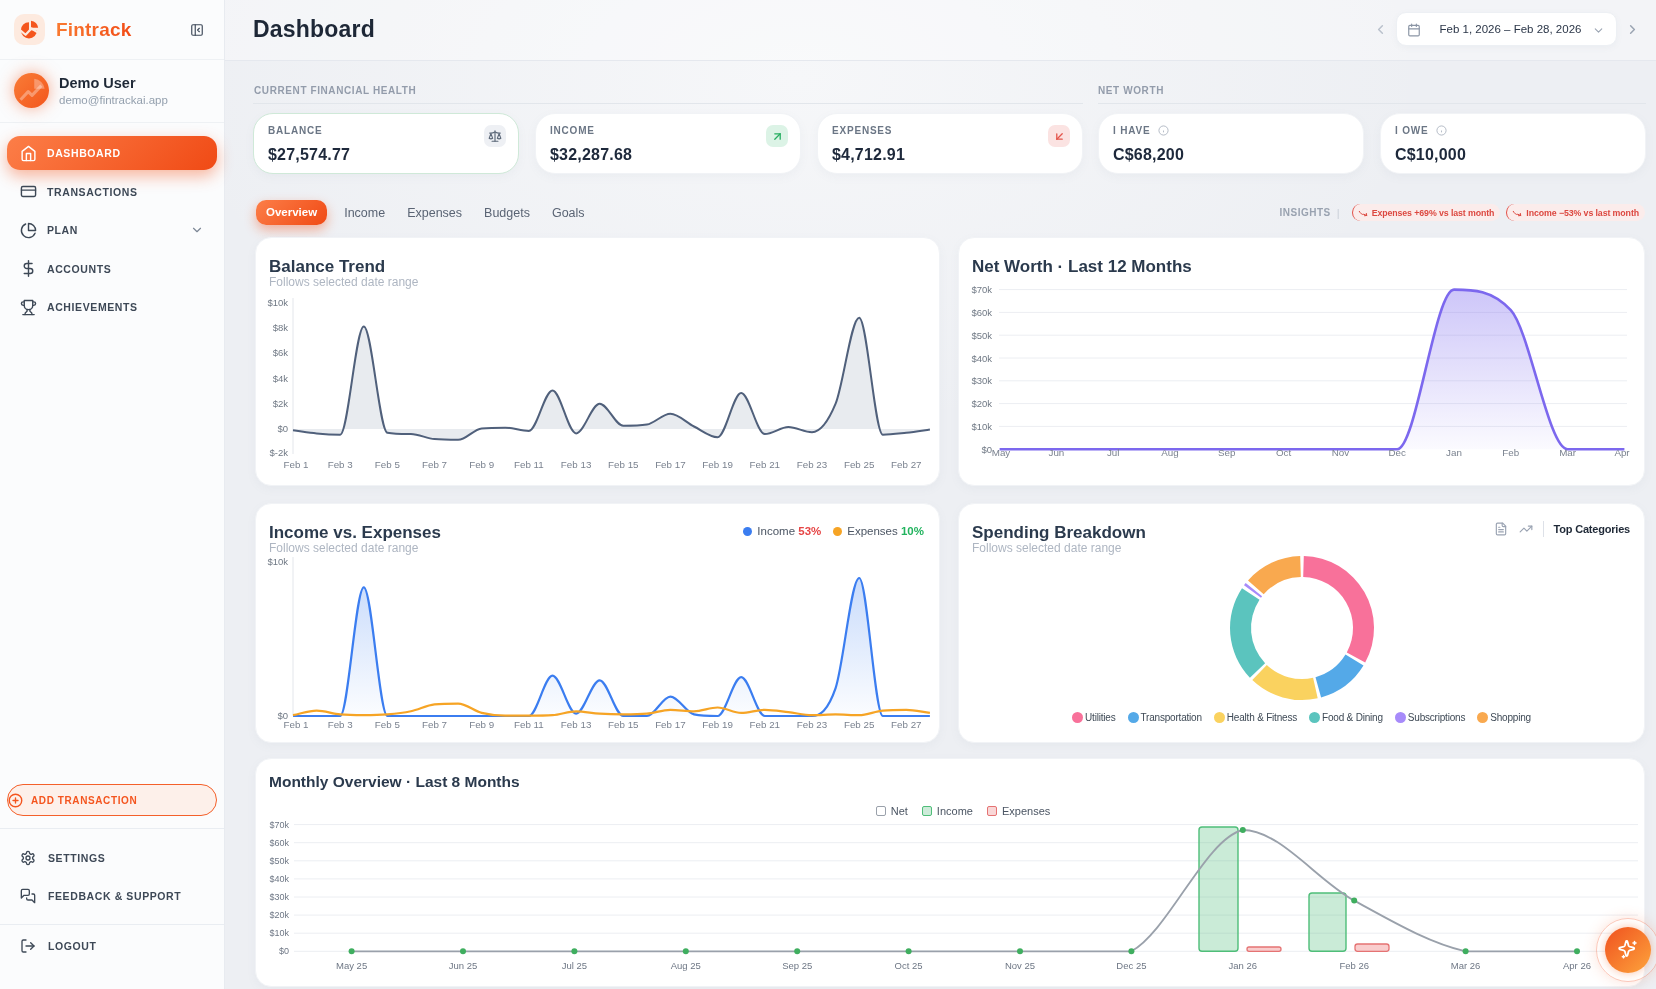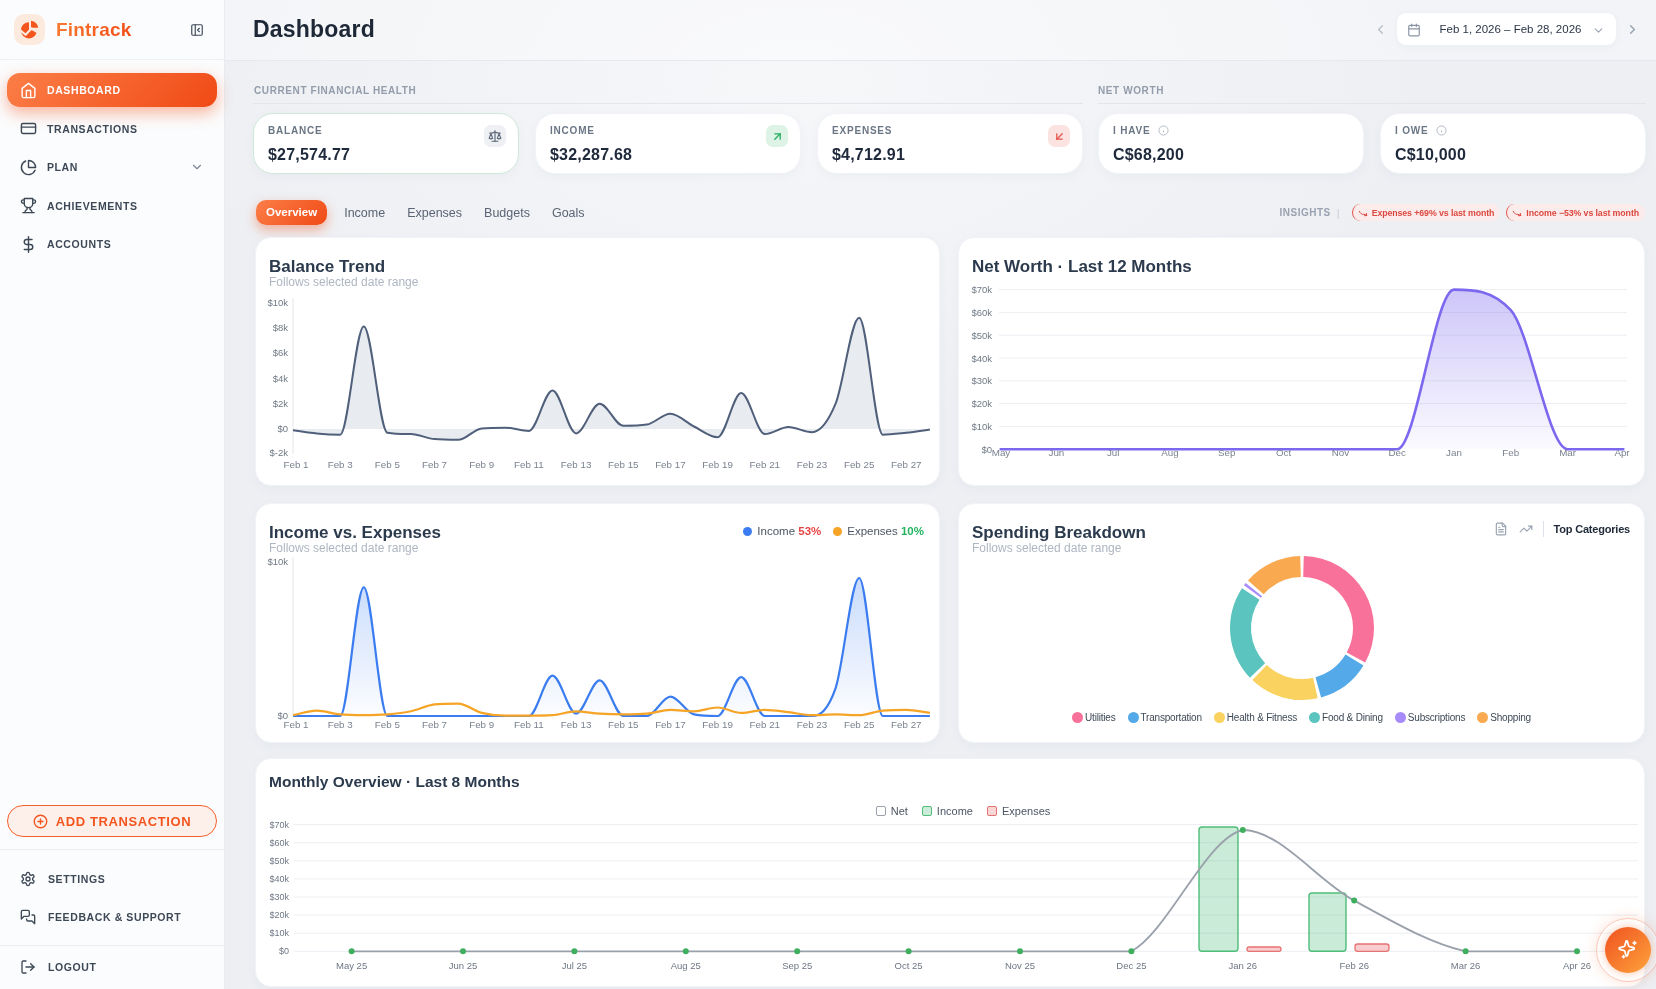--- a/index.html
+++ b/index.html
@@ -16,21 +16,21 @@
 .user-row { padding:13px 14px 14px; border-bottom:1px solid #eef1f4; display:flex; align-items:center; }
 .avatar { width:35px; height:35px; border-radius:50%; background:linear-gradient(135deg,#f97c37,#f3561c); display:flex; align-items:center; justify-content:center; overflow:hidden; box-shadow:0 0 16px rgba(245,94,40,.5); }
 .user-name { font-size:14.5px; font-weight:bold; color:#1f2937; }
 .user-mail { font-size:11.5px; color:#94a0ae; margin-top:3px; }
 .nav { padding:13px 7px 0; }
 .nav-item { height:34px; margin-bottom:4.5px; display:flex; align-items:center; padding:0 13px; border-radius:11px; color:#3d4856; font-size:10.5px; font-weight:bold; letter-spacing:.6px; }
 .nav-item svg { margin-right:10px; flex:none; }
 .nav-item.active { background:linear-gradient(135deg,#fc7e48,#f04a15); color:#fff; box-shadow:0 6px 16px rgba(242,78,22,.42); border-radius:13px; }
 .nav-item .chev { margin-left:auto; margin-right:0; color:#7c8796; }
 .side-bottom { position:absolute; left:0; right:0; bottom:0; }
-.add-btn { margin:0 7px 12px; height:32px; border:1.5px solid #f4602a; background:#fdf0ea; border-radius:17px; display:flex; align-items:center; justify-content:center; color:#f4551f; font-size:13px; font-weight:bold; letter-spacing:.6px; }
+.add-btn { margin:0 7px 12px; height:32px; border:1.5px solid #f4602a; background:#fdf0ea; border-radius:17px; display:flex; align-items:center; color:#f4551f; font-size:10px; font-weight:bold; letter-spacing:.6px; }
 .add-btn svg { margin-right:8px; }
 .side-div { border-top:1px solid #e9edf2; }
 .foot-nav { padding:10px 7px 9px; }
 .foot-item { height:38px; display:flex; align-items:center; padding:0 13px; color:#3d4856; font-size:10.5px; font-weight:bold; letter-spacing:.6px; }
 .foot-item svg { margin-right:12px; }
 
 .hdr { position:absolute; left:28px; top:16px; font-size:23px; font-weight:bold; color:#1d2736; letter-spacing:.2px; }
 .hdr-right { position:absolute; right:8px; top:12px; display:flex; align-items:center; }
 .chev-btn { color:#b9c1cc; padding:0 8px; display:flex; }
 .datebox { position:relative; display:flex; align-items:center; justify-content:center; background:#fff; border:1px solid #edf0f4; border-radius:10px; height:34px; width:221px; box-shadow:0 2px 6px rgba(120,130,150,.06); }
@@ -396,20 +396,32 @@
     </div>
     <div class="logo-txt">Fintrack</div>
     <div class="collapse">
         <svg width="14" height="14" viewBox="0 0 24 24" fill="none" stroke="currentColor" stroke-width="2" stroke-linecap="round" stroke-linejoin="round">
           <rect x="3" y="3" width="18" height="18" rx="2"></rect>
           <path d="M9 3v18"></path>
           <path d="m16 15-3-3 3-3"></path>
         </svg>
       </div>
   </div>
+  <div class="user-row">
+        <div class="avatar">
+        <svg width="35" height="35" viewBox="0 0 32 32">
+          <path d="M18.5 5.2 A10.5 10.5 0 0 1 28 14.5 L18.5 14.5 Z" fill="#ffffff" fill-opacity="0.3"></path>
+          <path d="M6 24.5 L13 17 L16.5 20.5 L25 11.5" fill="none" stroke="#ffffff" stroke-opacity="0.33" stroke-width="2.8" stroke-linejoin="round"></path>
+        </svg>
+      </div>
+    <div style="margin-left:10px">
+      <div class="user-name">Demo User</div>
+      <div class="user-mail">demo@fintrackai.app</div>
+    </div>
+  </div>
   <div class="nav">
     <div class="nav-item active">
       <svg width="17" height="17" viewBox="0 0 24 24" fill="none" stroke="#fff" stroke-width="2" stroke-linecap="round" stroke-linejoin="round">
           <path d="m3 9 9-7 9 7v11a2 2 0 0 1-2 2H5a2 2 0 0 1-2-2z"></path>
           <path d="M9 22V12h6v10"></path>
         </svg>
       DASHBOARD</div>
     <div class="nav-item">
       <svg width="17" height="17" viewBox="0 0 24 24" fill="none" stroke="currentColor" stroke-width="2" stroke-linecap="round" stroke-linejoin="round">
           <rect x="2" y="5" width="20" height="14" rx="2"></rect>
@@ -418,36 +430,36 @@
       TRANSACTIONS</div>
     <div class="nav-item">
       <svg width="17" height="17" viewBox="0 0 24 24" fill="none" stroke="currentColor" stroke-width="2" stroke-linecap="round" stroke-linejoin="round">
           <path d="M21.21 15.89A10 10 0 1 1 8 2.83"></path>
           <path d="M22 12A10 10 0 0 0 12 2v10z"></path>
         </svg>
       PLAN
       <svg class="chev" width="14" height="14" viewBox="0 0 24 24" fill="none" stroke="currentColor" stroke-width="2" stroke-linecap="round" stroke-linejoin="round">
           <path d="m6 9 6 6 6-6"></path>
         </svg></div>
+    <div class="nav-item">
+      <svg width="17" height="17" viewBox="0 0 24 24" fill="none" stroke="currentColor" stroke-width="2" stroke-linecap="round" stroke-linejoin="round">
+          <path d="M12 1v22"></path>
+          <path d="M17 5H9.5a3.5 3.5 0 0 0 0 7h5a3.5 3.5 0 0 1 0 7H6"></path>
+        </svg>
+      ACCOUNTS</div>
     <div class="nav-item">
       <svg width="17" height="17" viewBox="0 0 24 24" fill="none" stroke="currentColor" stroke-width="2" stroke-linecap="round" stroke-linejoin="round">
           <path d="M6 9H4.5a2.5 2.5 0 0 1 0-5H6"></path>
           <path d="M18 9h1.5a2.5 2.5 0 0 0 0-5H18"></path>
           <path d="M4 22h16"></path>
           <path d="M10 14.66V17c0 .55-.47.98-.97 1.21C7.85 18.75 7 20.24 7 22"></path>
           <path d="M14 14.66V17c0 .55.47.98.97 1.21C16.15 18.75 17 20.24 17 22"></path>
           <path d="M18 2H6v7a6 6 0 0 0 12 0V2Z"></path>
         </svg>
       ACHIEVEMENTS</div>
-    <div class="nav-item">
-      <svg width="17" height="17" viewBox="0 0 24 24" fill="none" stroke="currentColor" stroke-width="2" stroke-linecap="round" stroke-linejoin="round">
-          <path d="M12 1v22"></path>
-          <path d="M17 5H9.5a3.5 3.5 0 0 0 0 7h5a3.5 3.5 0 0 1 0 7H6"></path>
-        </svg>
-      ACCOUNTS</div>
   </div>
   <div class="side-bottom">
     <div class="add-btn">
       <svg width="15" height="15" viewBox="0 0 24 24" fill="none" stroke="currentColor" stroke-width="2.2" stroke-linecap="round">
           <circle cx="12" cy="12" r="10"></circle>
           <path d="M8 12h8"></path>
           <path d="M12 8v8"></path>
         </svg>
       ADD TRANSACTION</div>
     <div class="side-div"></div>
@@ -459,21 +471,21 @@
           </svg>
         SETTINGS</div>
       <div class="foot-item">
         <svg width="16" height="16" viewBox="0 0 24 24" fill="none" stroke="currentColor" stroke-width="2" stroke-linecap="round" stroke-linejoin="round">
             <path d="M14 9a2 2 0 0 1-2 2H6l-4 4V4c0-1.1.9-2 2-2h8a2 2 0 0 1 2 2z"></path>
             <path d="M18 9h2a2 2 0 0 1 2 2v11l-4-4h-6a2 2 0 0 1-2-2v-1"></path>
           </svg>
         FEEDBACK &amp; SUPPORT</div>
     </div>
     <div class="side-div"></div>
-    <div class="foot-nav" style="padding:2px 7px 3px">
+    <div class="foot-nav" style="padding:2px 7px 24px">
       <div class="foot-item">
         <svg width="16" height="16" viewBox="0 0 24 24" fill="none" stroke="currentColor" stroke-width="2" stroke-linecap="round" stroke-linejoin="round">
             <path d="M9 21H5a2 2 0 0 1-2-2V5a2 2 0 0 1 2-2h4"></path>
             <path d="m16 17 5-5-5-5"></path>
             <path d="M21 12H9"></path>
           </svg>
         LOGOUT</div>
     </div>
   </div>
 </div>

